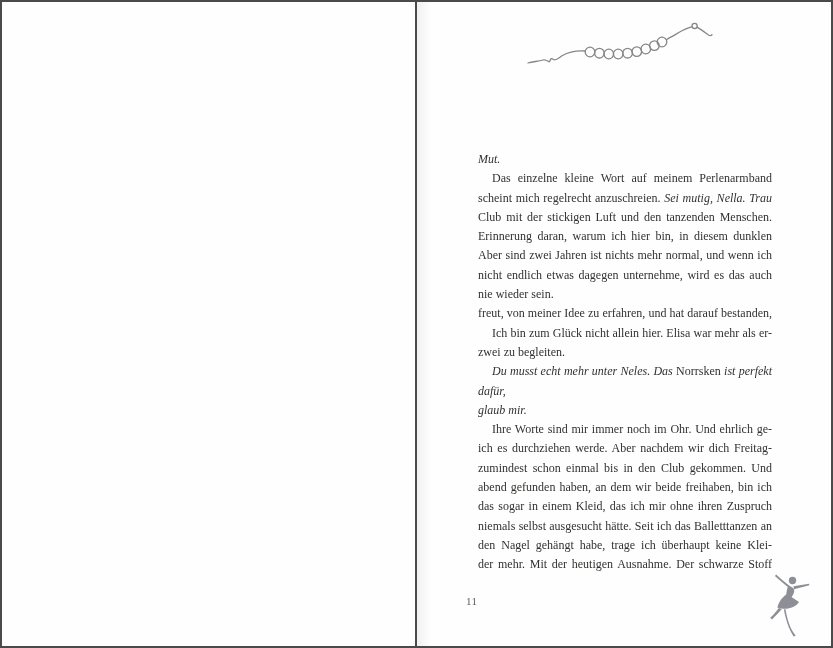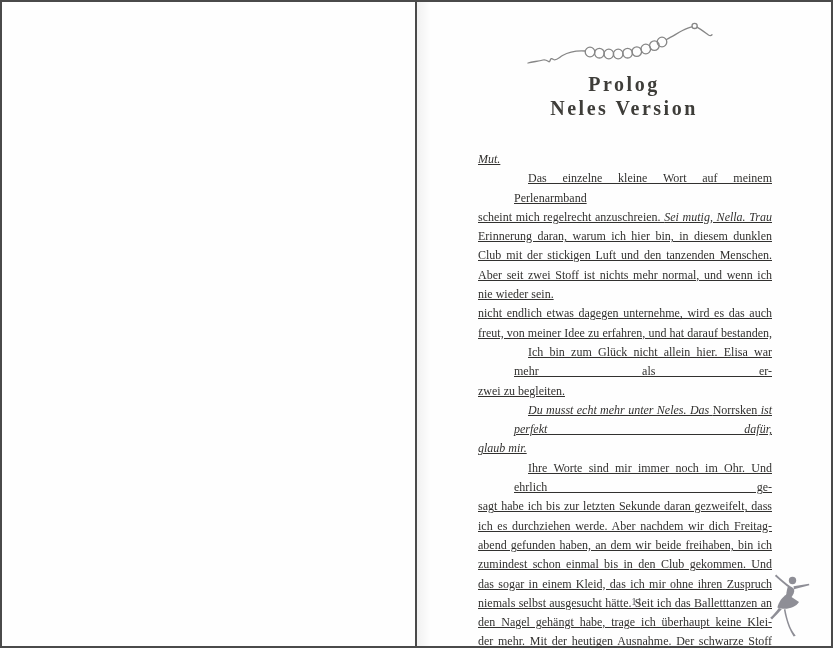--- a/index.html
+++ b/index.html
@@ -49,30 +49,29 @@
     color: var(--title, #3e3d39);
   }
   .body-text {
     position: absolute;
     left: 61px; top: 148px;
     width: 294px;
     font-size: 12px;
     line-height: 19.3px;
     color: var(--text, #32312f);
   }
-  .para { margin: 0; text-decoration: underline; }
+  .para { margin: 0; }
   .line { text-align: justify; }
   .line.just { text-align-last: justify; }
-  .line.indent { text-indent: 14px; margin-left: 36px; }
+  .line.indent { text-indent: 14px; }
   .it { font-style: italic; }
   .page-number {
     position: absolute;
-    left: 73px; top: 593px;
+    left: 49px; top: 593px;
     width: 294px;
-    text-align: center;
     font-size: 11px;
     letter-spacing: 0.5px;
     color: #5e5e60;
   }
   .ballerina {
     position: absolute;
     right: 21px; bottom: 9px;
     width: 42px; height: 64px;
     color: var(--ballerina-fill, #8e8e96);
   }
@@ -99,55 +98,50 @@
         <circle cx="112.8" cy="33.6" r="4.8"></circle>
         <circle cx="121.8" cy="31" r="4.8"></circle>
         <circle cx="130.4" cy="27.6" r="4.8"></circle>
         <circle cx="138" cy="24" r="4.8"></circle>
         <path d="M142.5 21.5 C147.5 19 153 15.5 158.5 12.5 C162 10.7 165.5 9.2 167.8 8.8"></path>
         <circle cx="170.6" cy="7.9" r="2.6"></circle>
         <path d="M173 9.2 C176.5 11 181 14.5 184.5 17 C186 18 187.3 17.6 188 16.8"></path>
       </svg>
     </div>
 
-    <h1 class="chapter-title">
-      <span>Prolog</span><br>
-      <span>Neles Version</span>
-    </h1>
 
     <div class="body-text">
         <div class="para">
           <div class="line"><span class="it">Mut.</span></div>
         </div>
         <div class="para">
           <div class="line just indent"><span>Das einzelne kleine Wort auf meinem Perlenarmband</span></div>
           <div class="line just"><span>scheint mich regelrecht anzuschreien. </span><span class="it">Sei mutig, Nella. Trau</span></div>
         </div>
         <div class="para">
+          <div class="line just"><span>Club mit der stickigen Luft und den tanzenden Menschen.</span></div>
           <div class="line just"><span>Erinnerung daran, warum ich hier bin, in diesem dunklen</span></div>
-          <div class="line just"><span>Club mit der stickigen Luft und den tanzenden Menschen.</span></div>
-          <div class="line just"><span>Aber seit zwei Stoff ist nichts mehr normal, und wenn ich</span></div>
+          <div class="line just"><span>Aber sind zwei Jahren ist nichts mehr normal, und wenn ich</span></div>
+          <div class="line just"><span>nicht endlich etwas dagegen unternehme, wird es das auch</span></div>
           <div class="line"><span>nie wieder sein.</span></div>
-          <div class="line just"><span>nicht endlich etwas dagegen unternehme, wird es das auch</span></div>
         </div>
         <div class="para">
           <div class="line just"><span>freut, von meiner Idee zu erfahren, und hat darauf bestanden,</span></div>
           <div class="line just indent"><span>Ich bin zum Glück nicht allein hier. Elisa war mehr als er-</span></div>
           <div class="line"><span>zwei zu begleiten.</span></div>
         </div>
         <div class="para">
           <div class="line just indent"><span class="it">Du musst echt mehr unter Neles. Das </span><span>Norrsken</span><span class="it"> ist perfekt dafür,</span></div>
           <div class="line"><span class="it">glaub mir.</span></div>
         </div>
         <div class="para">
           <div class="line just indent"><span>Ihre Worte sind mir immer noch im Ohr. Und ehrlich ge-</span></div>
-          <div class="line just"><span>sagt habe ich bis zur letzten Sekunde daran gezweifelt, dass</span></div>
           <div class="line just"><span>ich es durchziehen werde. Aber nachdem wir dich Freitag-</span></div>
+          <div class="line just"><span>zumindest schon einmal bis in den Club gekommen. Und</span></div>
           <div class="line just"><span>abend gefunden haben, an dem wir beide freihaben, bin ich</span></div>
-          <div class="line just"><span>zumindest schon einmal bis in den Club gekommen. Und</span></div>
           <div class="line just"><span>das sogar in einem Kleid, das ich mir ohne ihren Zuspruch</span></div>
           <div class="line just"><span>niemals selbst ausgesucht hätte. Seit ich das Balletttanzen an</span></div>
           <div class="line just"><span>den Nagel gehängt habe, trage ich überhaupt keine Klei-</span></div>
           <div class="line just"><span>der mehr. Mit der heutigen Ausnahme. Der schwarze Stoff</span></div>
         </div>
       </div>
 
     <div class="page-number">11</div>
 
     <div class="ballerina">

